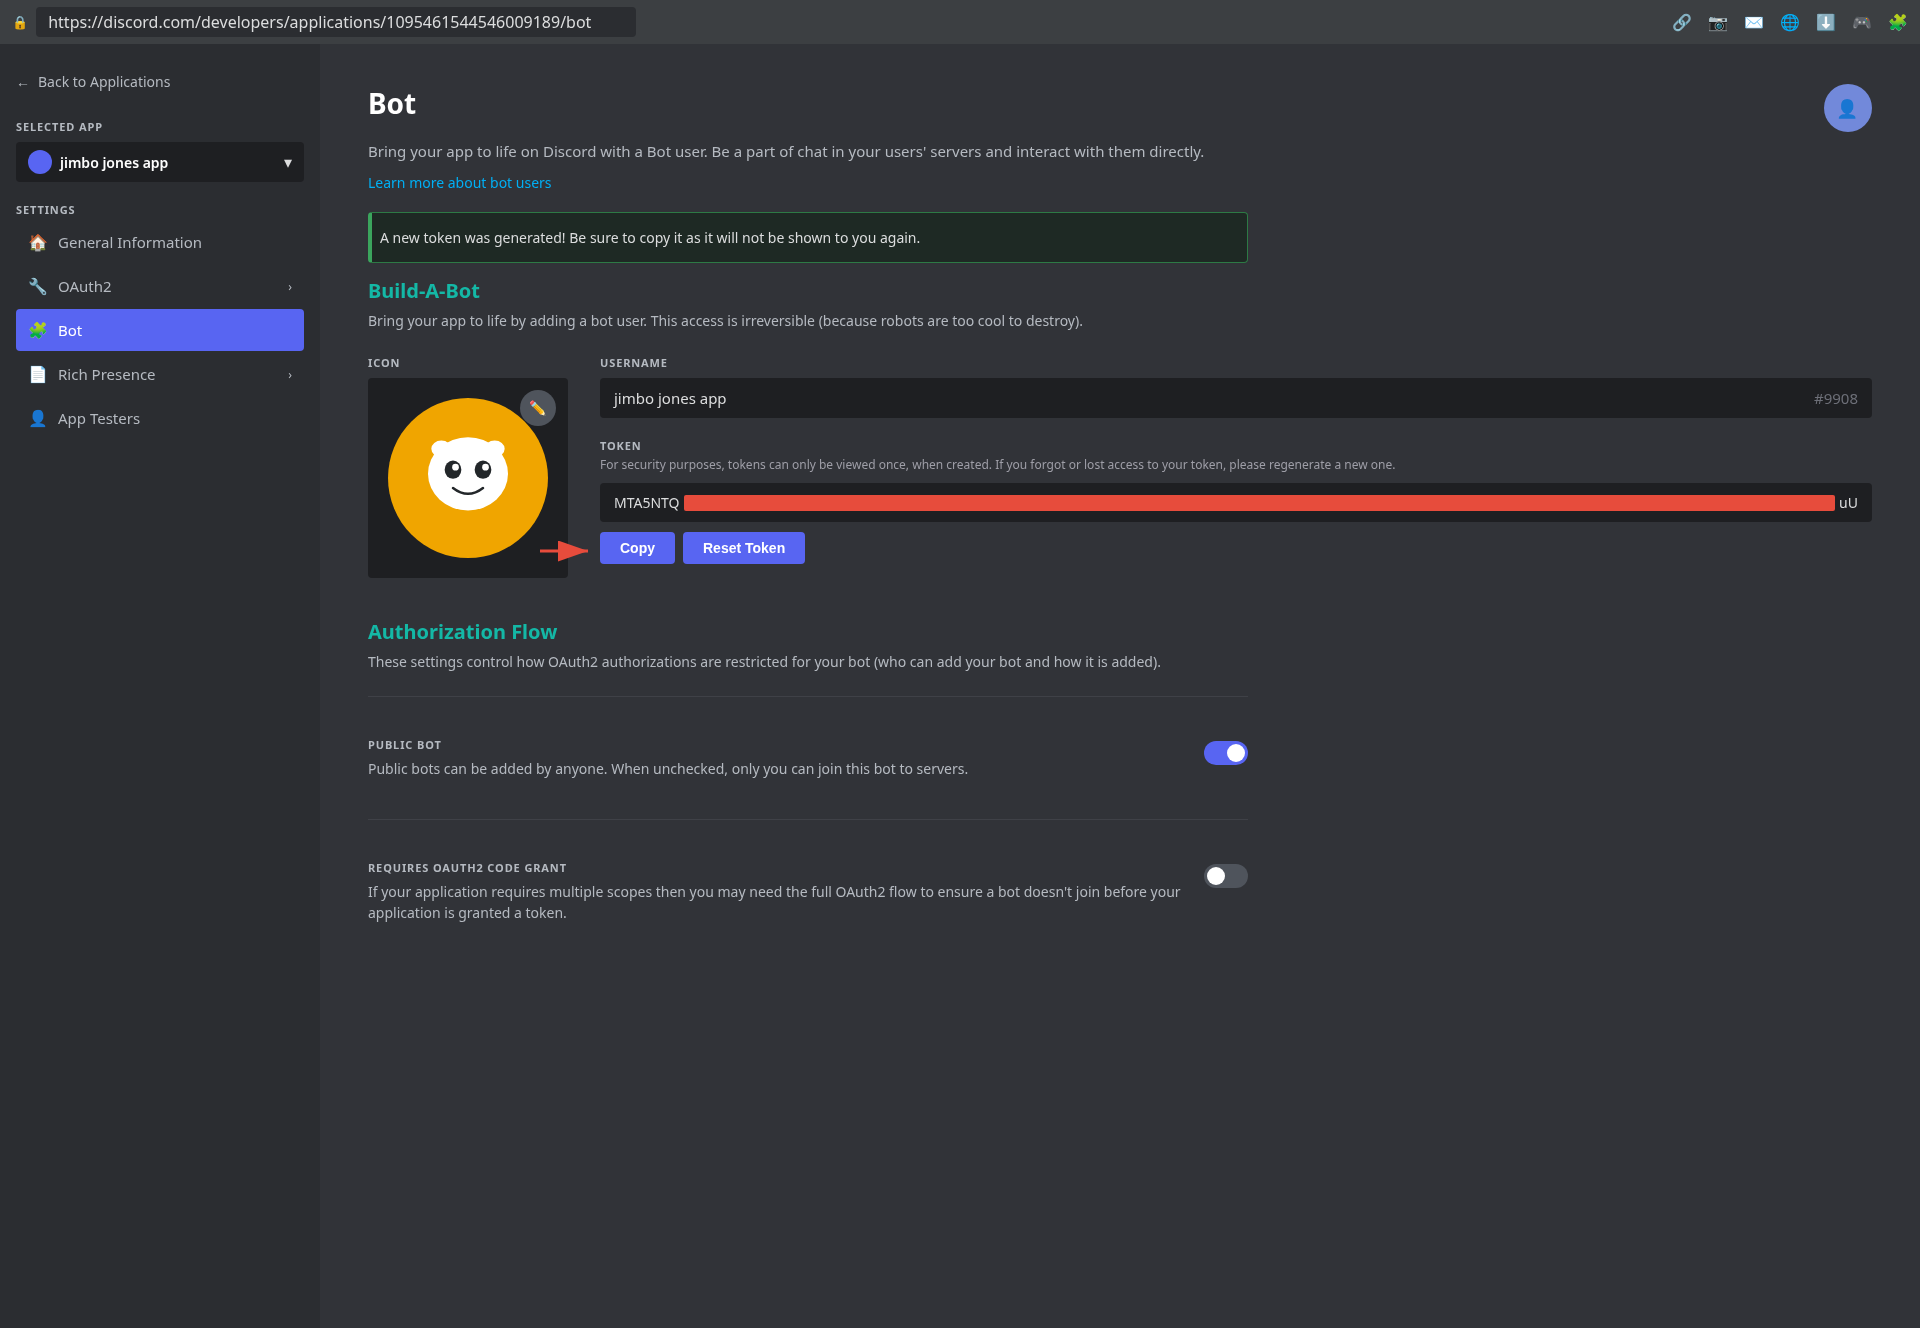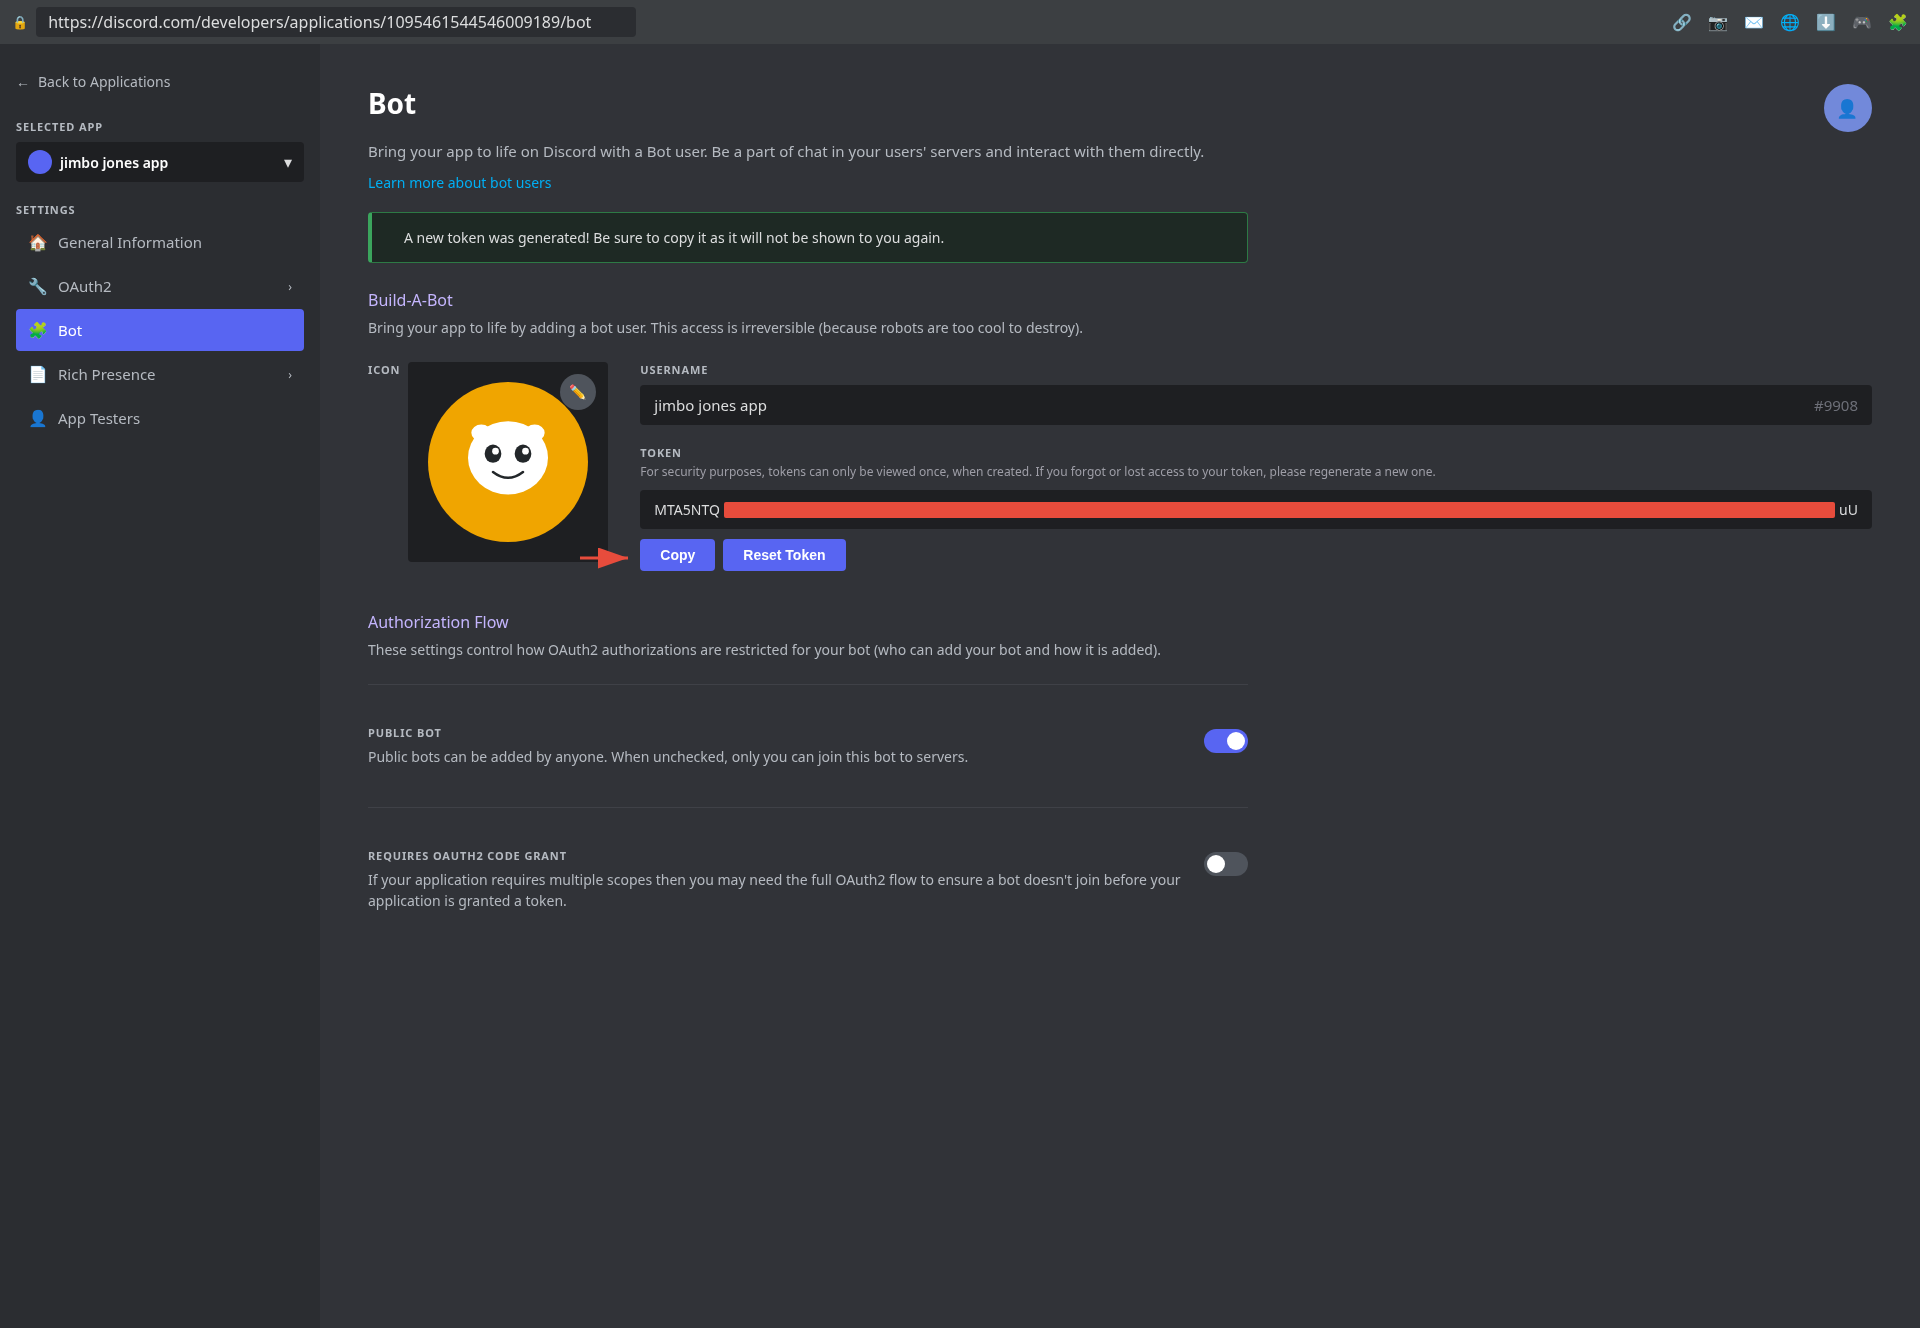--- a/index.html
+++ b/index.html
@@ -180,53 +180,53 @@
       cursor: pointer;
       margin-bottom: 20px;
       display: inline-block;
     }
 
     
     .alert-box {
       border: 1px solid #2d7a45;
       border-left: 4px solid #3ba55d;
       border-radius: 4px;
-      padding: 14px 32px;
+      padding: 14px 8px;
       background: #1e2924;
       color: #dcddde;
       font-size: 14px;
-      margin-bottom: 26px;
+      margin-bottom: 14px;
       max-width: 880px;
       line-height: 1.5;
     }
 
     
     .section-title {
-      font-size: 16px;
-      font-weight: 400;
-      color: #c4b5fd;
+      font-size: 20px;
+      font-weight: 700;
+      color: #14b8a6;
       margin-bottom: 6px;
     }
     .section-desc {
       font-size: 14px;
       color: #b5bac1;
       margin-bottom: 24px;
       line-height: 1.5;
     }
 
     
     .build-a-bot {
       display: flex;
       gap: 32px;
       margin-bottom: 40px;
       align-items: flex-start;
     }
     .bot-icon-section {
       display: flex;
-      flex-direction: row;
+      flex-direction: column;
       gap: 8px;
     }
     .icon-label {
       font-size: 11px;
       font-weight: 700;
       color: #b5bac1;
       letter-spacing: 0.08em;
       text-transform: uppercase;
     }
     .bot-icon-wrapper {

